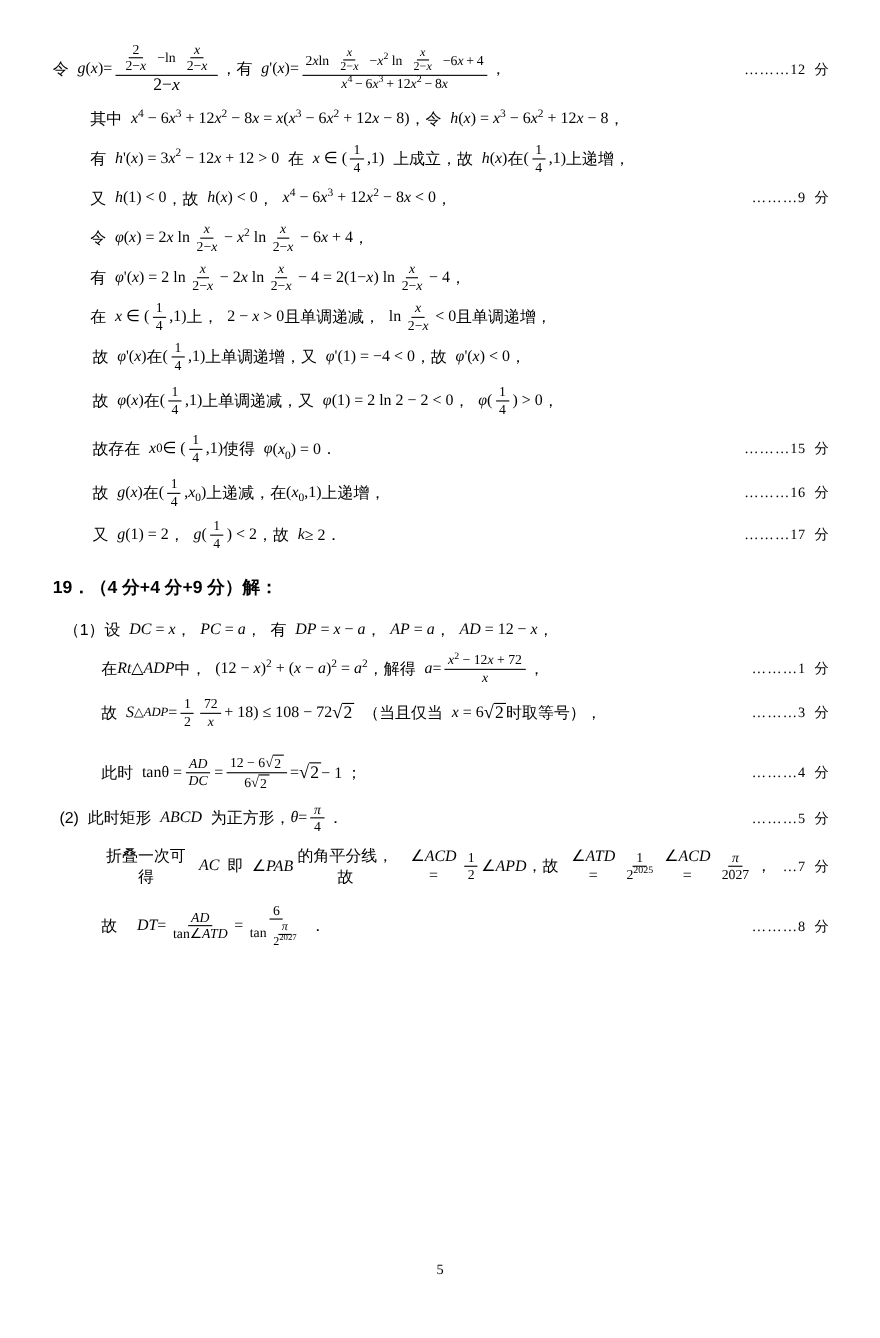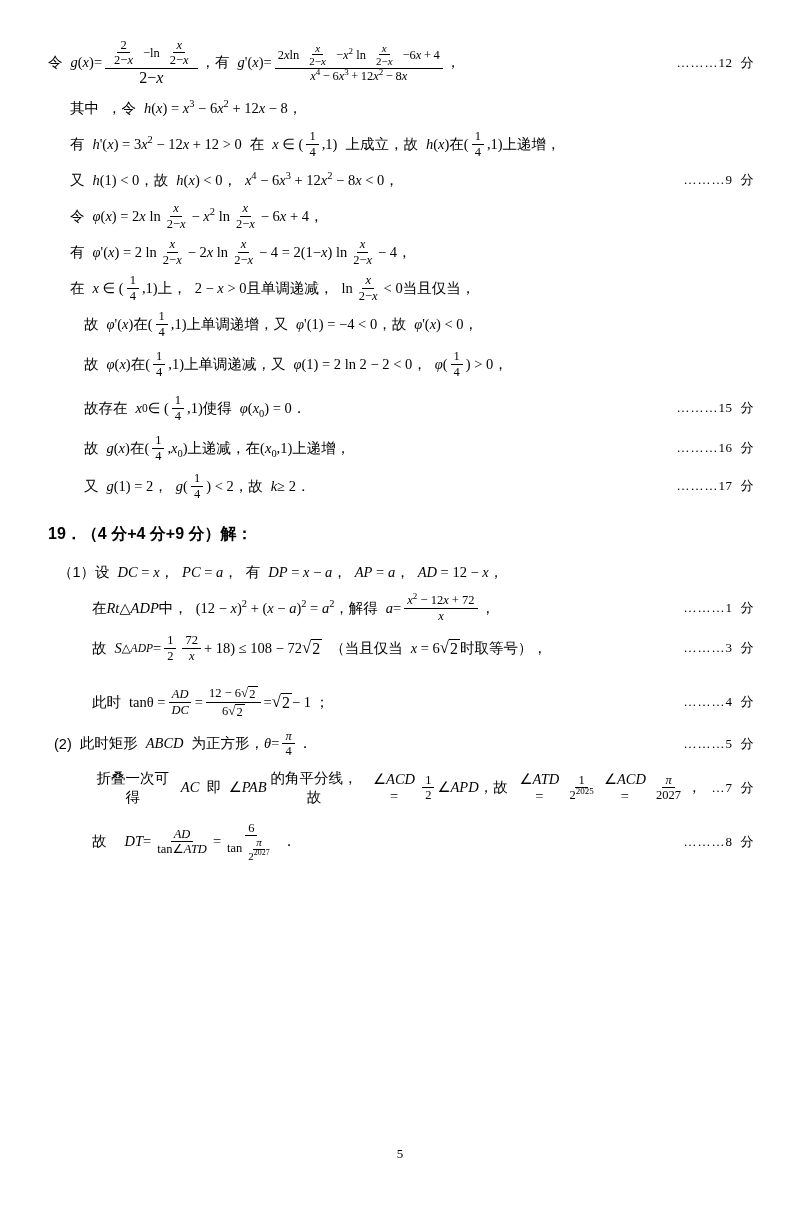--- a/index.html
+++ b/index.html
@@ -37,21 +37,21 @@
     white-space:nowrap;
     font-family:"Liberation Serif", serif;
     font-size:13px;
     letter-spacing:0.5px;
     padding-left:10px;
   }
   .mark .dots { letter-spacing:1px; }
 
   
   .ind0 { margin-left:0; }
-  .ind1 { margin-left:22px;justify-content:flex-end; }
+  .ind1 { margin-left:34px;justify-content:flex-end; }
   .ind2 { margin-left:36px; }
   .ind3 { margin-left:44px; }
 
   
   .t  { font-size:14.5px; }
   .cn { font-family:"Liberation Sans", sans-serif; font-size:14.5px; }
   .it { font-style:italic; }
 
   
   .frac {
@@ -152,20 +152,21 @@
       </span>
       <span class="t">，</span>
     </div>
     <div class="mark"><span class="dots">………</span><span>12</span><span class="sp"></span><span>分</span></div>
   </div>
 
   <div class="line">
     <div class="body ind1">
       <span class="cn">其中</span>
           <span class="sp"></span>
+      <span class="t"><span class="it">x</span><sup>4</sup> − 6<span class="it">x</span><sup>3</sup> + 12<span class="it">x</span><sup>2</sup> − 8<span class="it">x</span> = <span class="it">x</span>(<span class="it">x</span><sup>3</sup> − 6<span class="it">x</span><sup>2</sup> + 12<span class="it">x</span> − 8)</span>
       <span class="t">，</span>
           <span class="cn">令</span>
           <span class="sp"></span>
       <span class="t"><span class="it">h</span>(<span class="it">x</span>) = <span class="it">x</span><sup>3</sup> − 6<span class="it">x</span><sup>2</sup> + 12<span class="it">x</span> − 8</span>
           <span class="t">，</span>
     </div>
     <div class="mark"></div>
   </div>
 
   <div class="line">
@@ -276,21 +277,21 @@
           <span class="sp"></span>
       <span class="t">2 − <span class="it">x</span> &gt; 0</span>
       <span class="cn">且单调递减，</span>
           <span class="sp"></span>
       <span class="t">ln</span>
           <span class="frac fsm">
             <span class="num"><span class="it">x</span></span>
             <span class="den">2−<span class="it">x</span></span>
           </span>
           <span class="t">&lt; 0</span>
-      <span class="cn">当且仅当，</span>
+      <span class="cn">且单调递增，</span>
     </div>
     <div class="mark"></div>
   </div>
 
   <div class="line">
     <div class="body ind2">
       <span class="cn">故</span>
           <span class="sp"></span>
       <span class="t it">φ</span>
           <span class="t">'(<span class="it">x</span>)</span>

